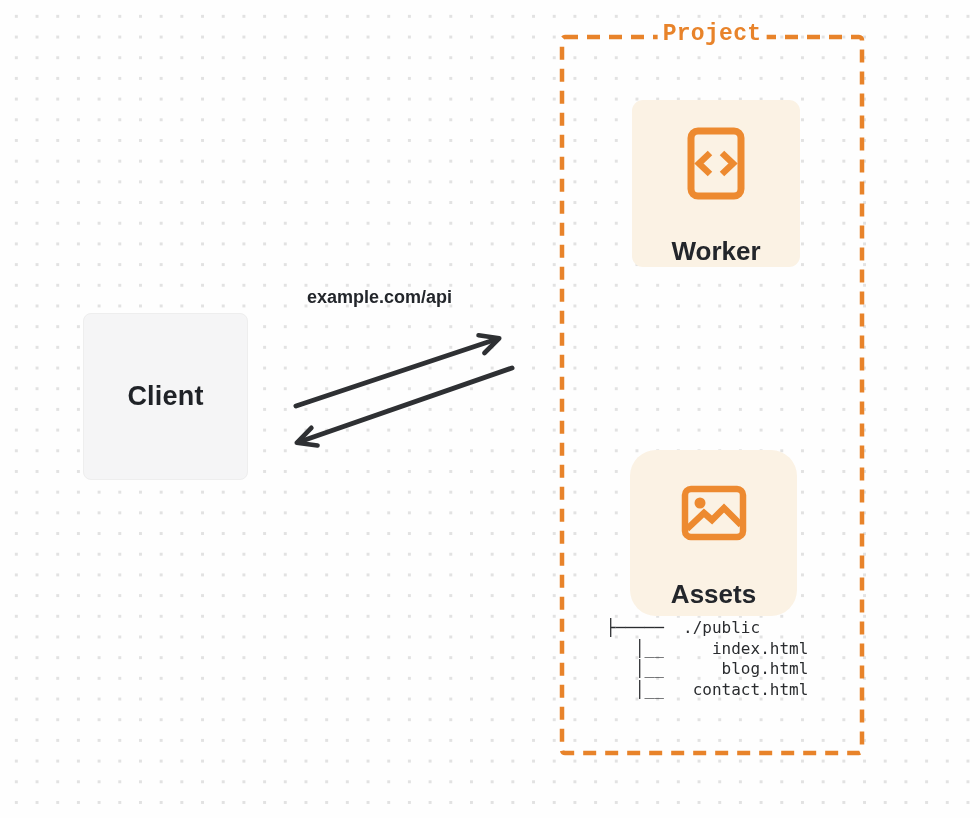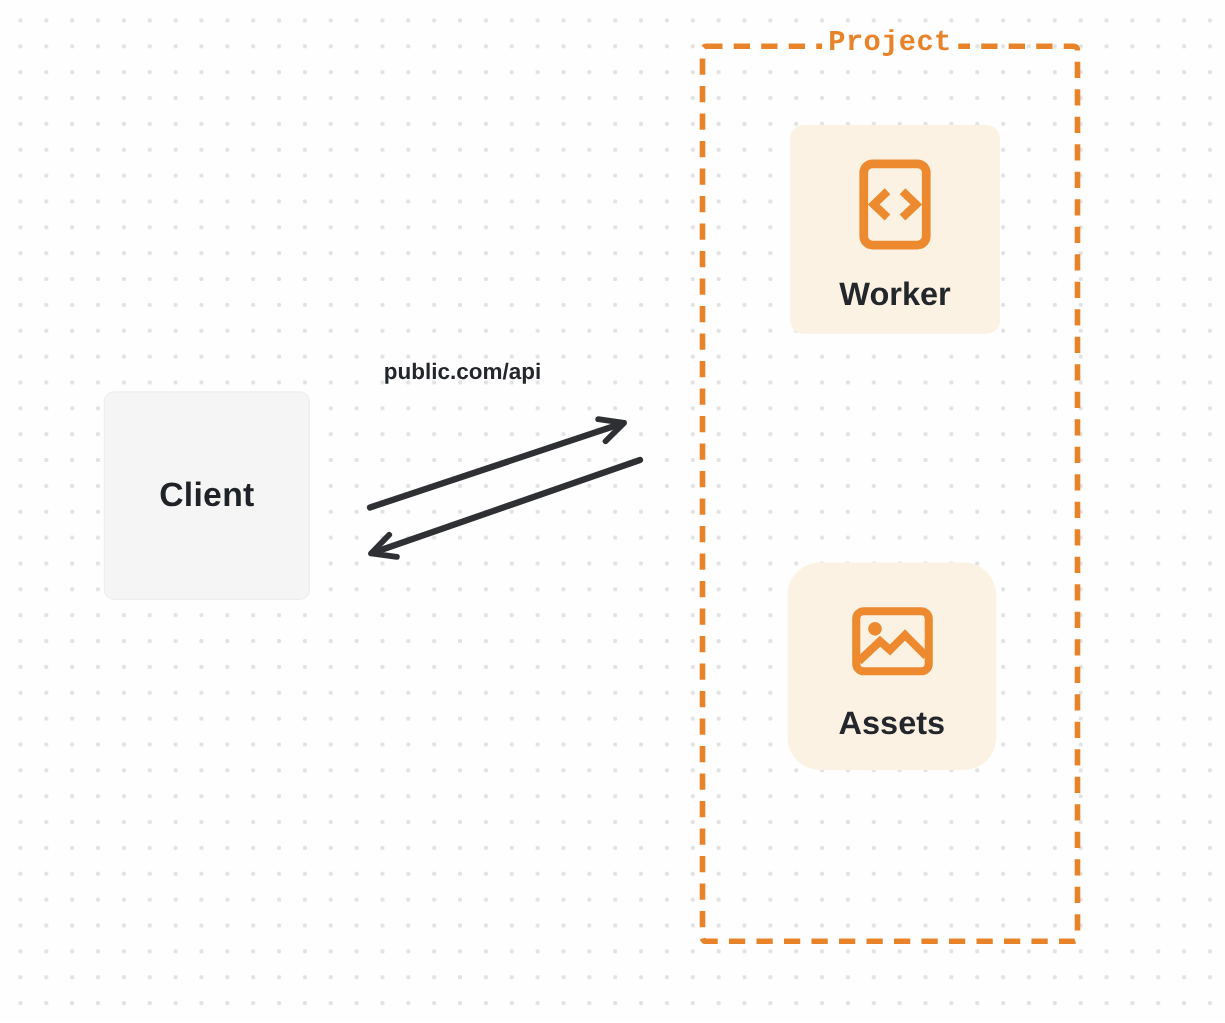--- a/index.html
+++ b/index.html
@@ -69,21 +69,21 @@
     align-items: center;
   }
   .card-worker { left: 632px; top: 100px; width: 168px; height: 167px; }
   .card-assets { left: 630px; top: 450px; width: 167px; height: 166px; border-radius: 26px; }
 
   .card .icon-wrap { display: flex; align-items: center; justify-content: center; }
   .card-worker .icon-wrap { margin-top: 27px; height: 73px; }
   .card-assets .icon-wrap { margin-top: 33px; height: 60px; }
 
   .card .node-label {
-    margin-top: 20px;
+    margin-top: 36px;
     font-size: 26px;
     font-weight: 700;
     color: #23262B;
   }
 
   .file-tree {
     position: absolute;
     left: 606px; top: 618px;
     font-family: "DejaVu Sans Mono", monospace;
     font-size: 16px;
@@ -94,21 +94,21 @@
 </style>
 </head>
 <body>
 
 <div class="canvas">
 
   <div class="client-box">
     <span class="node-label">Client</span>
   </div>
 
-  <div class="request-label">public.com/api</div>
+  <div class="request-label">example.com/api</div>
 
   <svg class="arrows-svg" viewBox="0 0 980 818">
     <defs>
       <marker id="chevron" viewBox="0 0 12 12" refX="9" refY="6" markerWidth="5.6" markerHeight="5.6" orient="auto">
         <path d="M2,2 L10,6 L2,10" fill="none" stroke="#2E3033" stroke-width="2" stroke-linecap="round" stroke-linejoin="round"></path>
       </marker>
     </defs>
     <line x1="296" y1="406" x2="497" y2="339" stroke="#2E3033" stroke-width="5" stroke-linecap="round" marker-end="url(#chevron)"></line>
     <line x1="512" y1="368" x2="299" y2="442" stroke="#2E3033" stroke-width="5" stroke-linecap="round" marker-end="url(#chevron)"></line>
   </svg>
@@ -134,14 +134,18 @@
     <div class="icon-wrap">
       <svg width="68" height="58" viewBox="0 0 68 58">
         <rect x="5" y="5" width="58" height="48" rx="6" fill="none" stroke="#ED8A30" stroke-width="6.5"></rect>
         <circle cx="20" cy="19" r="5.5" fill="#ED8A30"></circle>
         <polyline points="7,45 24,29 32,36 44,24 61,41" fill="none" stroke="#ED8A30" stroke-width="6.5" stroke-linejoin="miter"></polyline>
       </svg>
     </div>
     <div class="node-label">Assets</div>
   </div>
 
+  <pre class="file-tree">├─────  ./public
+   │__     index.html
+   │__      blog.html
+   │__   contact.html</pre>
 
 </div>
 
 </body></html>

